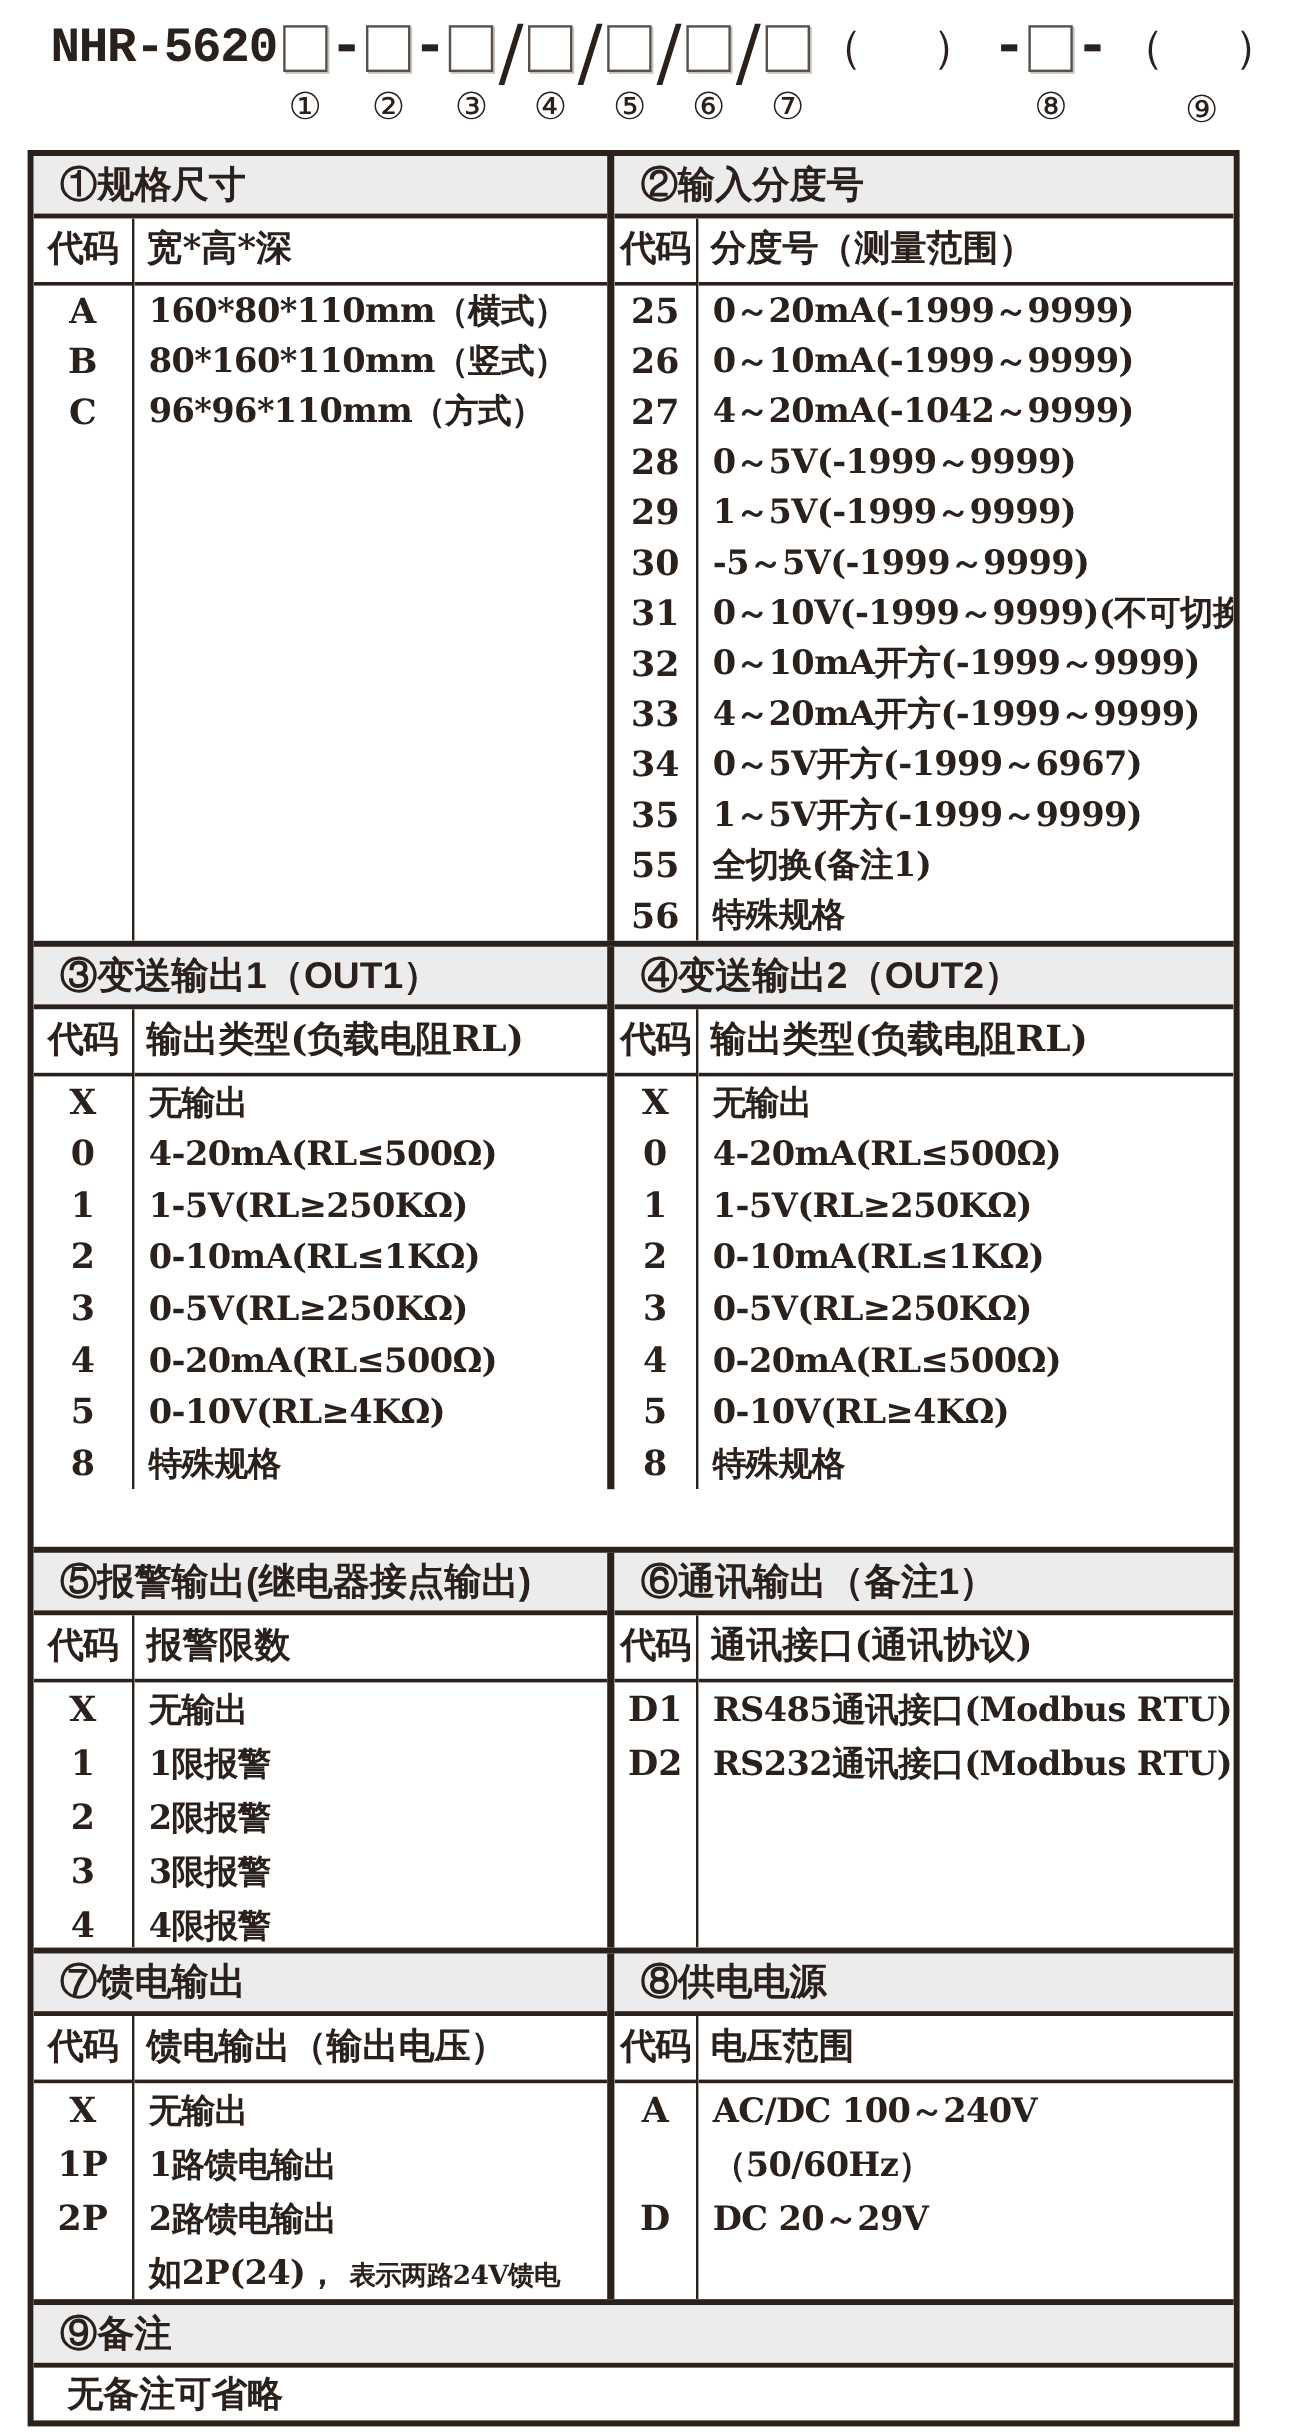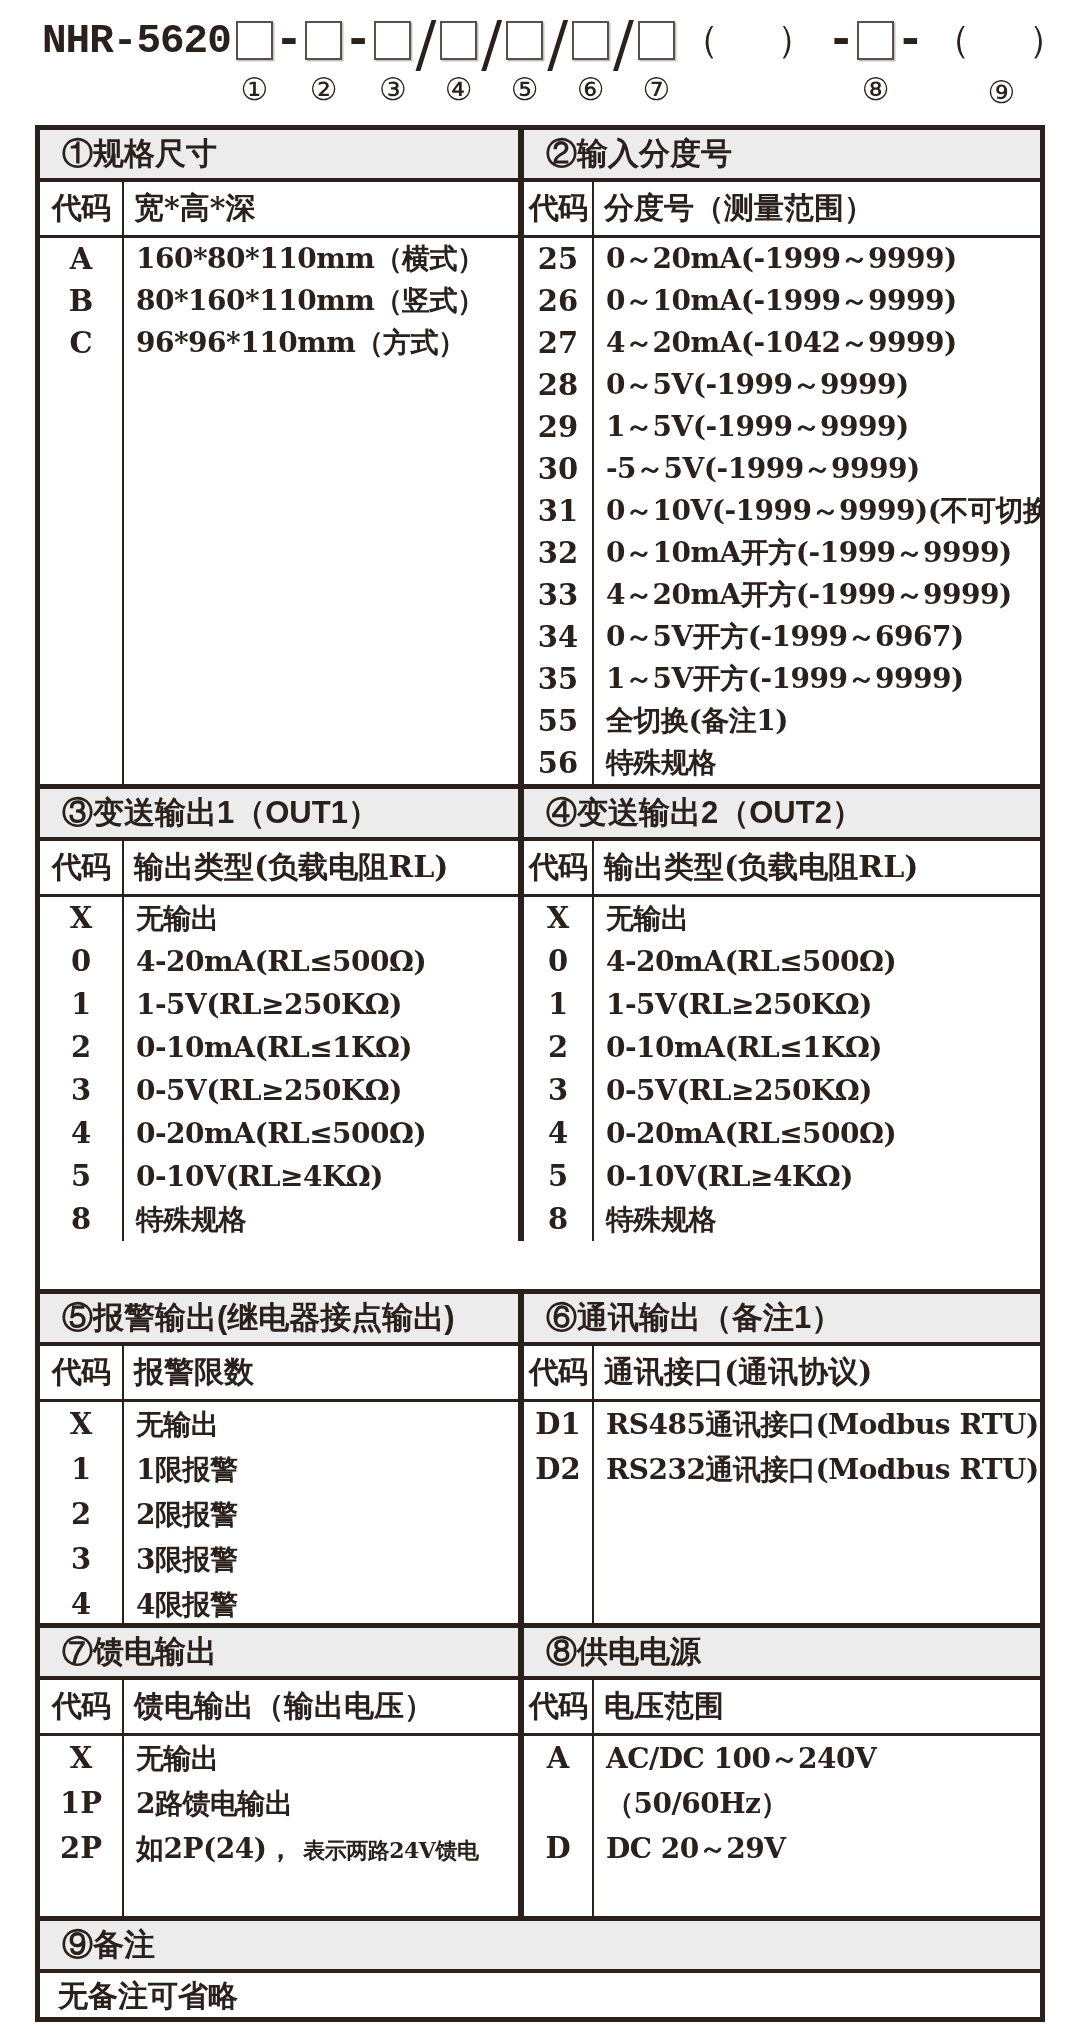--- a/index.html
+++ b/index.html
@@ -39,21 +39,21 @@
   .sep{display:inline-block;}
   .dash{font-size:44px;line-height:44px;margin:0 7px;font-weight:700;}
   .slash{font-size:62px;line-height:56px;margin:0 4px;font-weight:400;}
   .paren{
     font-size:38px;line-height:47px;letter-spacing:10px;
     font-weight:400;padding-left:6px;
   }
 
   
   .spec-table{
-    position:absolute;left:35px;top:125px;width:1010px;height:1897px;
+    position:absolute;left:23px;top:125px;width:1010px;height:1897px;
     border:5px solid var(--ink);background:#fff;
     display:flex;flex-direction:column;
   }
   .band{display:flex;}
   .band + .band{border-top:5px solid var(--ink);}
   .band1{height:676px;}
   .band2{height:457px;}
   .band3{height:334px;margin-top:48px;}
   .band4{height:321px;}
   .note-band{flex:1;display:block;}
@@ -88,21 +88,21 @@
   .cell{white-space:nowrap;overflow:hidden;flex-shrink:0;}
   .band1 .cell{height:42px;line-height:42px;}
   .band2 .cell{height:43px;line-height:43px;}
   .band3 .cell{height:45px;line-height:45px;}
   .band4 .cell{height:45px;line-height:45px;}
   .cell.code{text-align:center;font-size:29px;}
   .cell.desc{padding-left:12px;font-size:28px;letter-spacing:-0.5px;}
   .small-note{font-size:22px;}
 
   .note-row{
-    font-size:30px;line-height:46px;padding-left:18px;white-space:nowrap;
+    font-size:30px;line-height:46px;padding-left:28px;white-space:nowrap;
   }
 </style>
 </head>
 <body>
 
 <div class="code-line">
   <span class="prefix">NHR-5620</span>
   <span style="display:flex;align-items:flex-start;">
       <div class="unit">
         <div class="cbox"></div>
@@ -316,20 +316,21 @@
           <div class="code-col">
             <div class="colhead code">代码</div>
             <div class="cell code">X</div>
             <div class="cell code">1P</div>
             <div class="cell code">2P</div>
             <div class="cell code"></div>
           </div>
           <div class="desc-col">
             <div class="colhead desc">馈电输出（输出电压）</div>
             <div class="cell desc"><span>无输出</span></div>
+            <div class="cell desc"><span>1路馈电输出</span></div>
             <div class="cell desc"><span>2路馈电输出</span></div>
             <div class="cell desc"><span>如2P(24)， </span><span class="small-note">表示两路24V馈电</span></div>
           </div>
         </div>
       </div>
     <div class="vdiv"></div>
     <div class="half right">
         <div class="sec-title">⑧供电电源</div>
         <div class="sec-grid">
           <div class="code-col">

